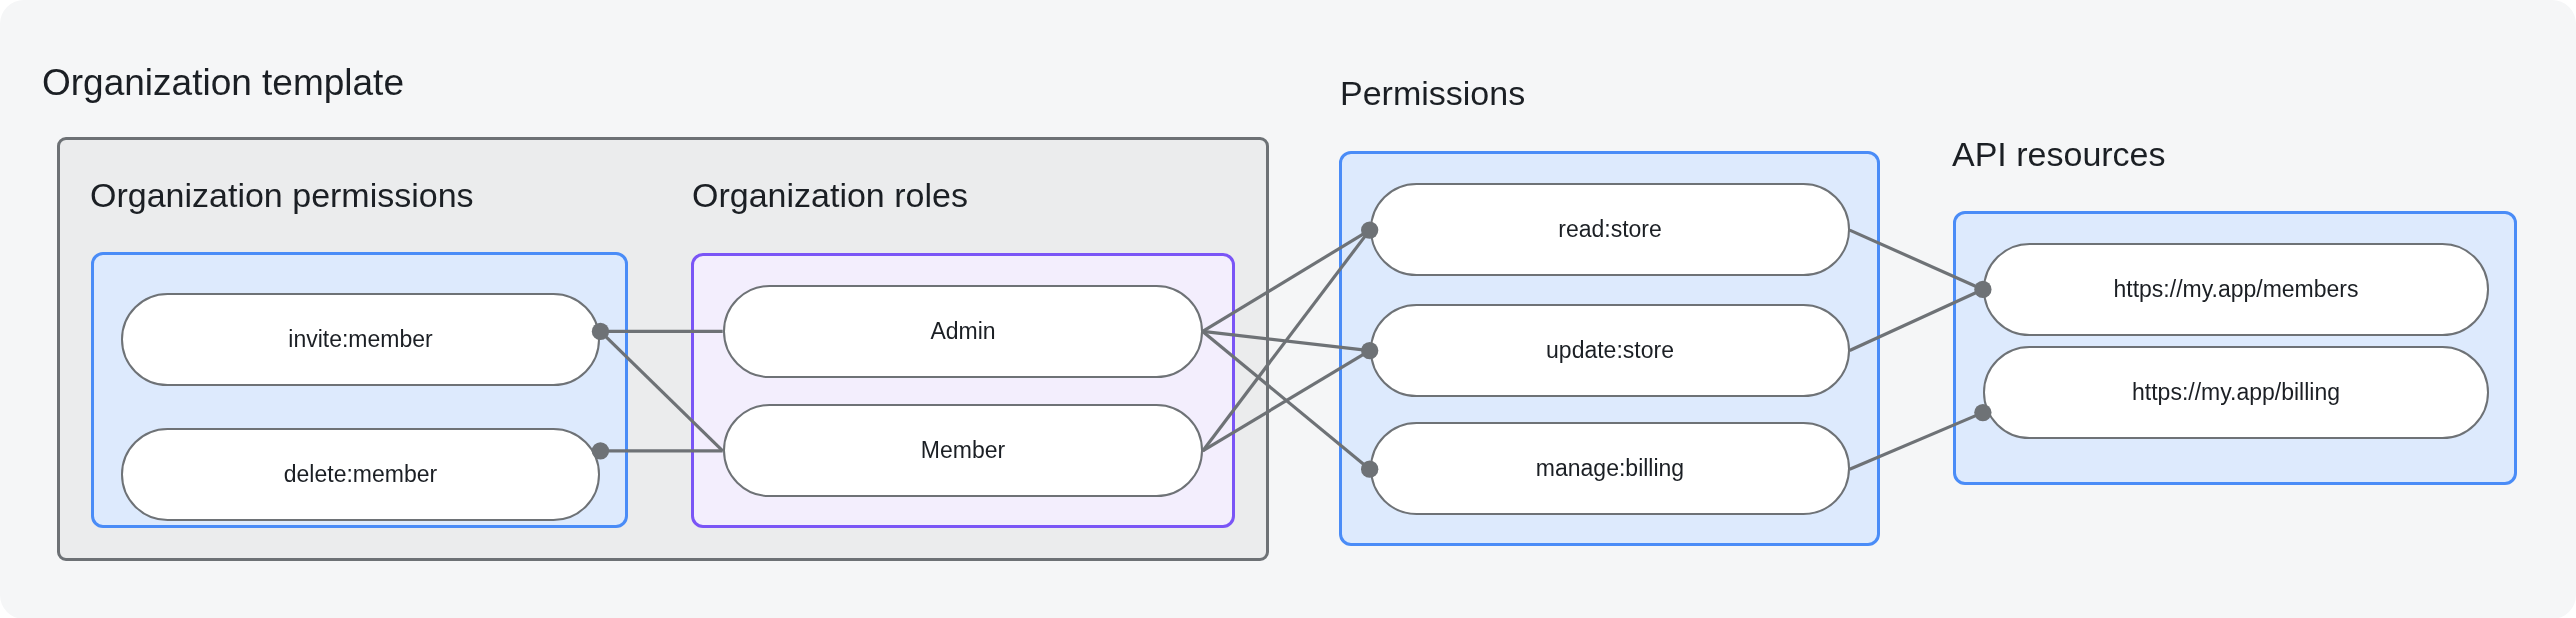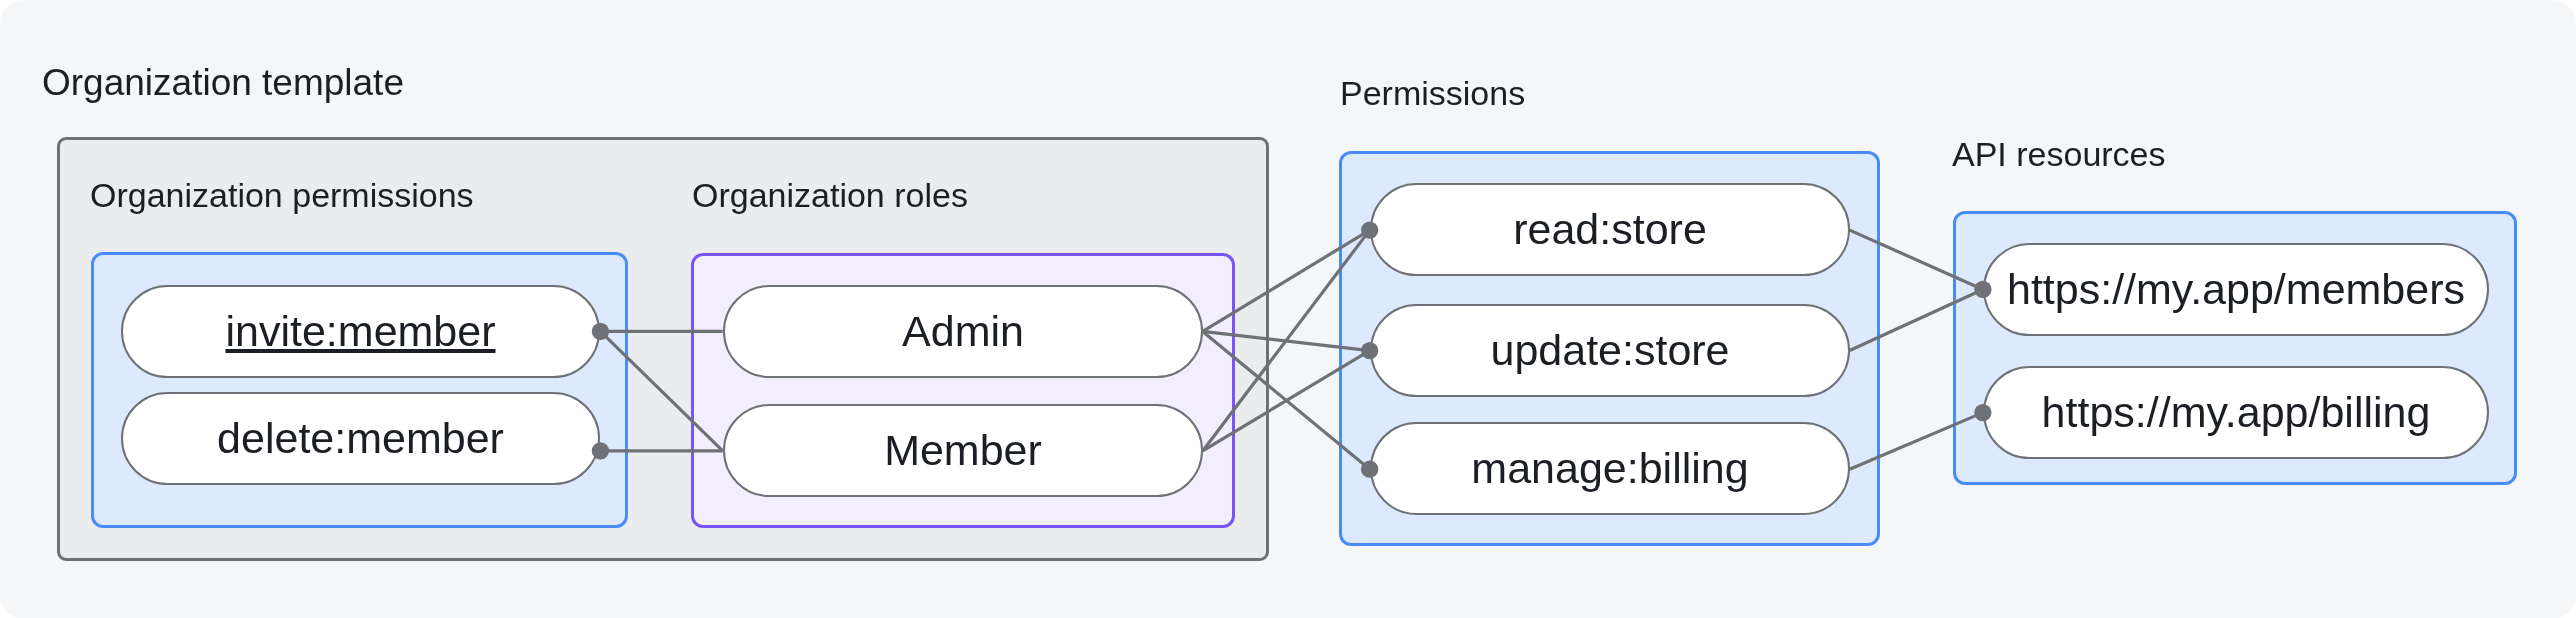--- a/index.html
+++ b/index.html
@@ -43,33 +43,33 @@
   .box-org-roles { left: 691px; top: 253px; width: 544px; height: 275px; }
   .box-perms     { left: 1339px; top: 151px; width: 541px; height: 395px; }
   .box-api       { left: 1953px; top: 211px; width: 564px; height: 274px; }
   .pill {
     position: absolute;
     height: 93px;
     background: #ffffff;
     border: 2.7px solid #6e7276;
     border-radius: 47px;
     display: flex; align-items: center; justify-content: center;
-    font-size: 43px; color: #1b1f24;
+    font-size: 23px; color: #1b1f24;
     white-space: nowrap;
     text-align: right;
   }
-  .pill-invite  { left: 121px;  top: 285px; width: 479px; text-decoration: underline; }
-  .pill-delete  { left: 121px;  top: 392px; width: 479px; }
+  .pill-invite  { left: 121px;  top: 293px; width: 479px; }
+  .pill-delete  { left: 121px;  top: 428px; width: 479px; }
   .pill-admin   { left: 723px;  top: 285px; width: 480px; }
   .pill-member  { left: 723px;  top: 404px; width: 480px; }
   .pill-read    { left: 1370px; top: 183px; width: 480px; }
   .pill-update  { left: 1370px; top: 304px; width: 480px; }
   .pill-manage  { left: 1370px; top: 422px; width: 480px; }
   .pill-members { left: 1983px; top: 243px; width: 506px; }
-  .pill-billing { left: 1983px; top: 366px; width: 506px; }
+  .pill-billing { left: 1983px; top: 346px; width: 506px; }
   .hd-template  { left: 42px;   top: 64px;  }
   .hd-orgperms  { left: 90px;   top: 178px; }
   .hd-orgroles  { left: 692px;  top: 178px; }
   .hd-perms     { left: 1340px; top: 76px;  }
   .hd-api       { left: 1952px; top: 137px; }
   #connector-layer {
     position: absolute; left: 0; top: 0;
     width: 2576px; height: 619px;
     pointer-events: none;
   }

